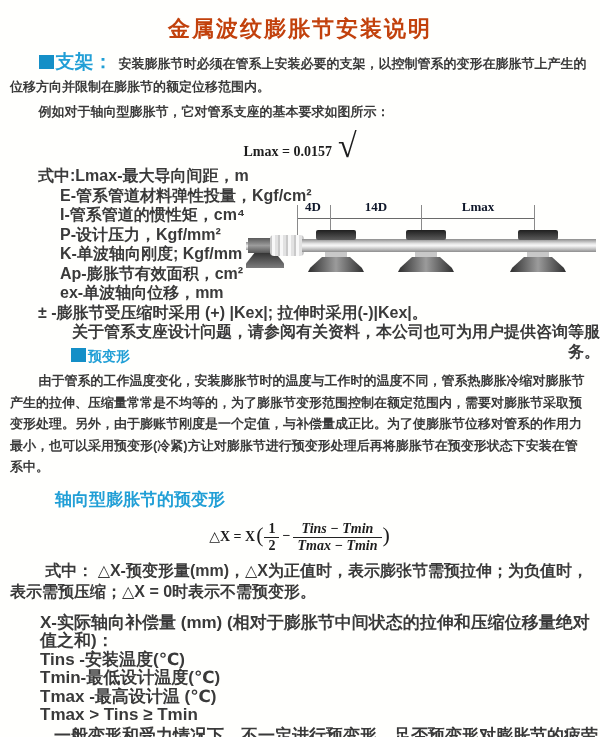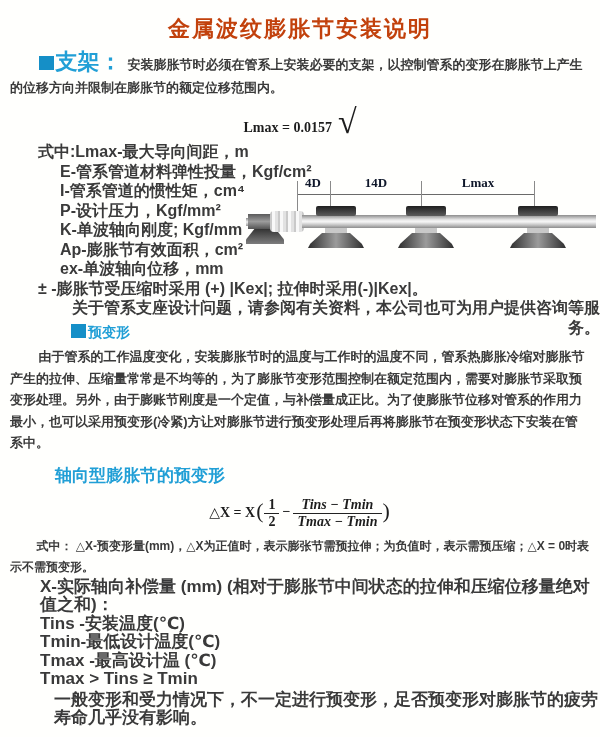--- a/index.html
+++ b/index.html
@@ -14,21 +14,21 @@
     margin:14px 0 6px;text-align:center;font-size:22px;letter-spacing:2px;
     color:#c2410c;font-weight:bold;
   }
 
   .para{margin:2px 10px 0;font-size:13px;line-height:23px;font-weight:600;}
   .para.ind{text-indent:2.2em;}
   .marker{
     display:inline-block;width:15px;height:14px;background:var(--marker,#158fc7);
     vertical-align:-1px;margin-right:2px;
   }
-  .sec-head{color:var(--accent,#219fd6);font-size:22px;font-weight:bold;margin-right:6px;}
+  .sec-head{color:var(--accent,#219fd6);font-size:19px;font-weight:bold;margin-right:6px;}
 
   
   .formula{
     text-align:center;font-family:"Liberation Serif","DejaVu Serif",serif;
     font-weight:bold;color:#1d1d1d;font-size:14px;
   }
   .f1{margin:8px 0 6px;}
   .frac{display:inline-block;vertical-align:middle;text-align:center;line-height:1.15;}
   .frac .num{display:block;padding:0 4px;}
   .frac .den{display:block;border-top:1.3px solid #222;padding:0 4px;}
@@ -68,34 +68,35 @@
   .support .base{position:absolute;top:27px;left:0;width:56px;height:15px;
     background:linear-gradient(90deg,#2e2e2e,#9b9b9b 50%,#2e2e2e);
     clip-path:polygon(25% 0,75% 0,96% 72%,100% 100%,0 100%,4% 72%);}
 
   h3.sec{margin:10px 10px 2px 24px;font-size:14px;color:var(--accent,#219fd6);font-weight:bold;padding-left:47px;}
   .pre-body{margin:4px 10px 0;font-size:13px;font-weight:600;line-height:21.5px;text-indent:2.2em;}
 
   h4.subhead{margin:10px 0 0 55px;font-size:17px;color:var(--accent,#219fd6);font-weight:bold;}
   h4.subhead.lateral{margin-left:38px;font-size:18px;}
   .f2{margin:10px 0 6px;}
-  .explain{margin:4px 10px 0;font-size:12px;font-weight:600;line-height:21px;text-indent:2.2em;}
+  .explain{margin:4px 10px 12px;font-size:16px;font-weight:600;line-height:21px;text-indent:2.2em;}
   .axial-lines{font-size:17px;font-weight:600;line-height:18.5px;margin-left:40px;}
   .axial-lines .last{margin-left:14px;margin-top:2px;}
 </style>
 </head>
 <body>
 
 <div class="page">
 
   <h1 class="doc-title">金属波纹膨胀节安装说明</h1>
 
   <p class="para ind">
     <span class="marker"></span><span class="sec-head">支架：</span><span>安装膨胀节时必须在管系上安装必要的支架，以控制管系的变形在膨胀节上产生的位移方向并限制在膨胀节的额定位移范围内。</span>
   </p>
+  <p class="para ind">例如对于轴向型膨胀节，它对管系支座的基本要求如图所示：</p>
 
   <div class="formula f1">
     <span>Lmax = 0.0157</span><span class="sqrt">
         <span class="radical">√</span>
       </span>
   </div>
 
   <div class="defs-row">
     <div class="defs">
       <div>式中:Lmax-最大导向间距，m</div>

